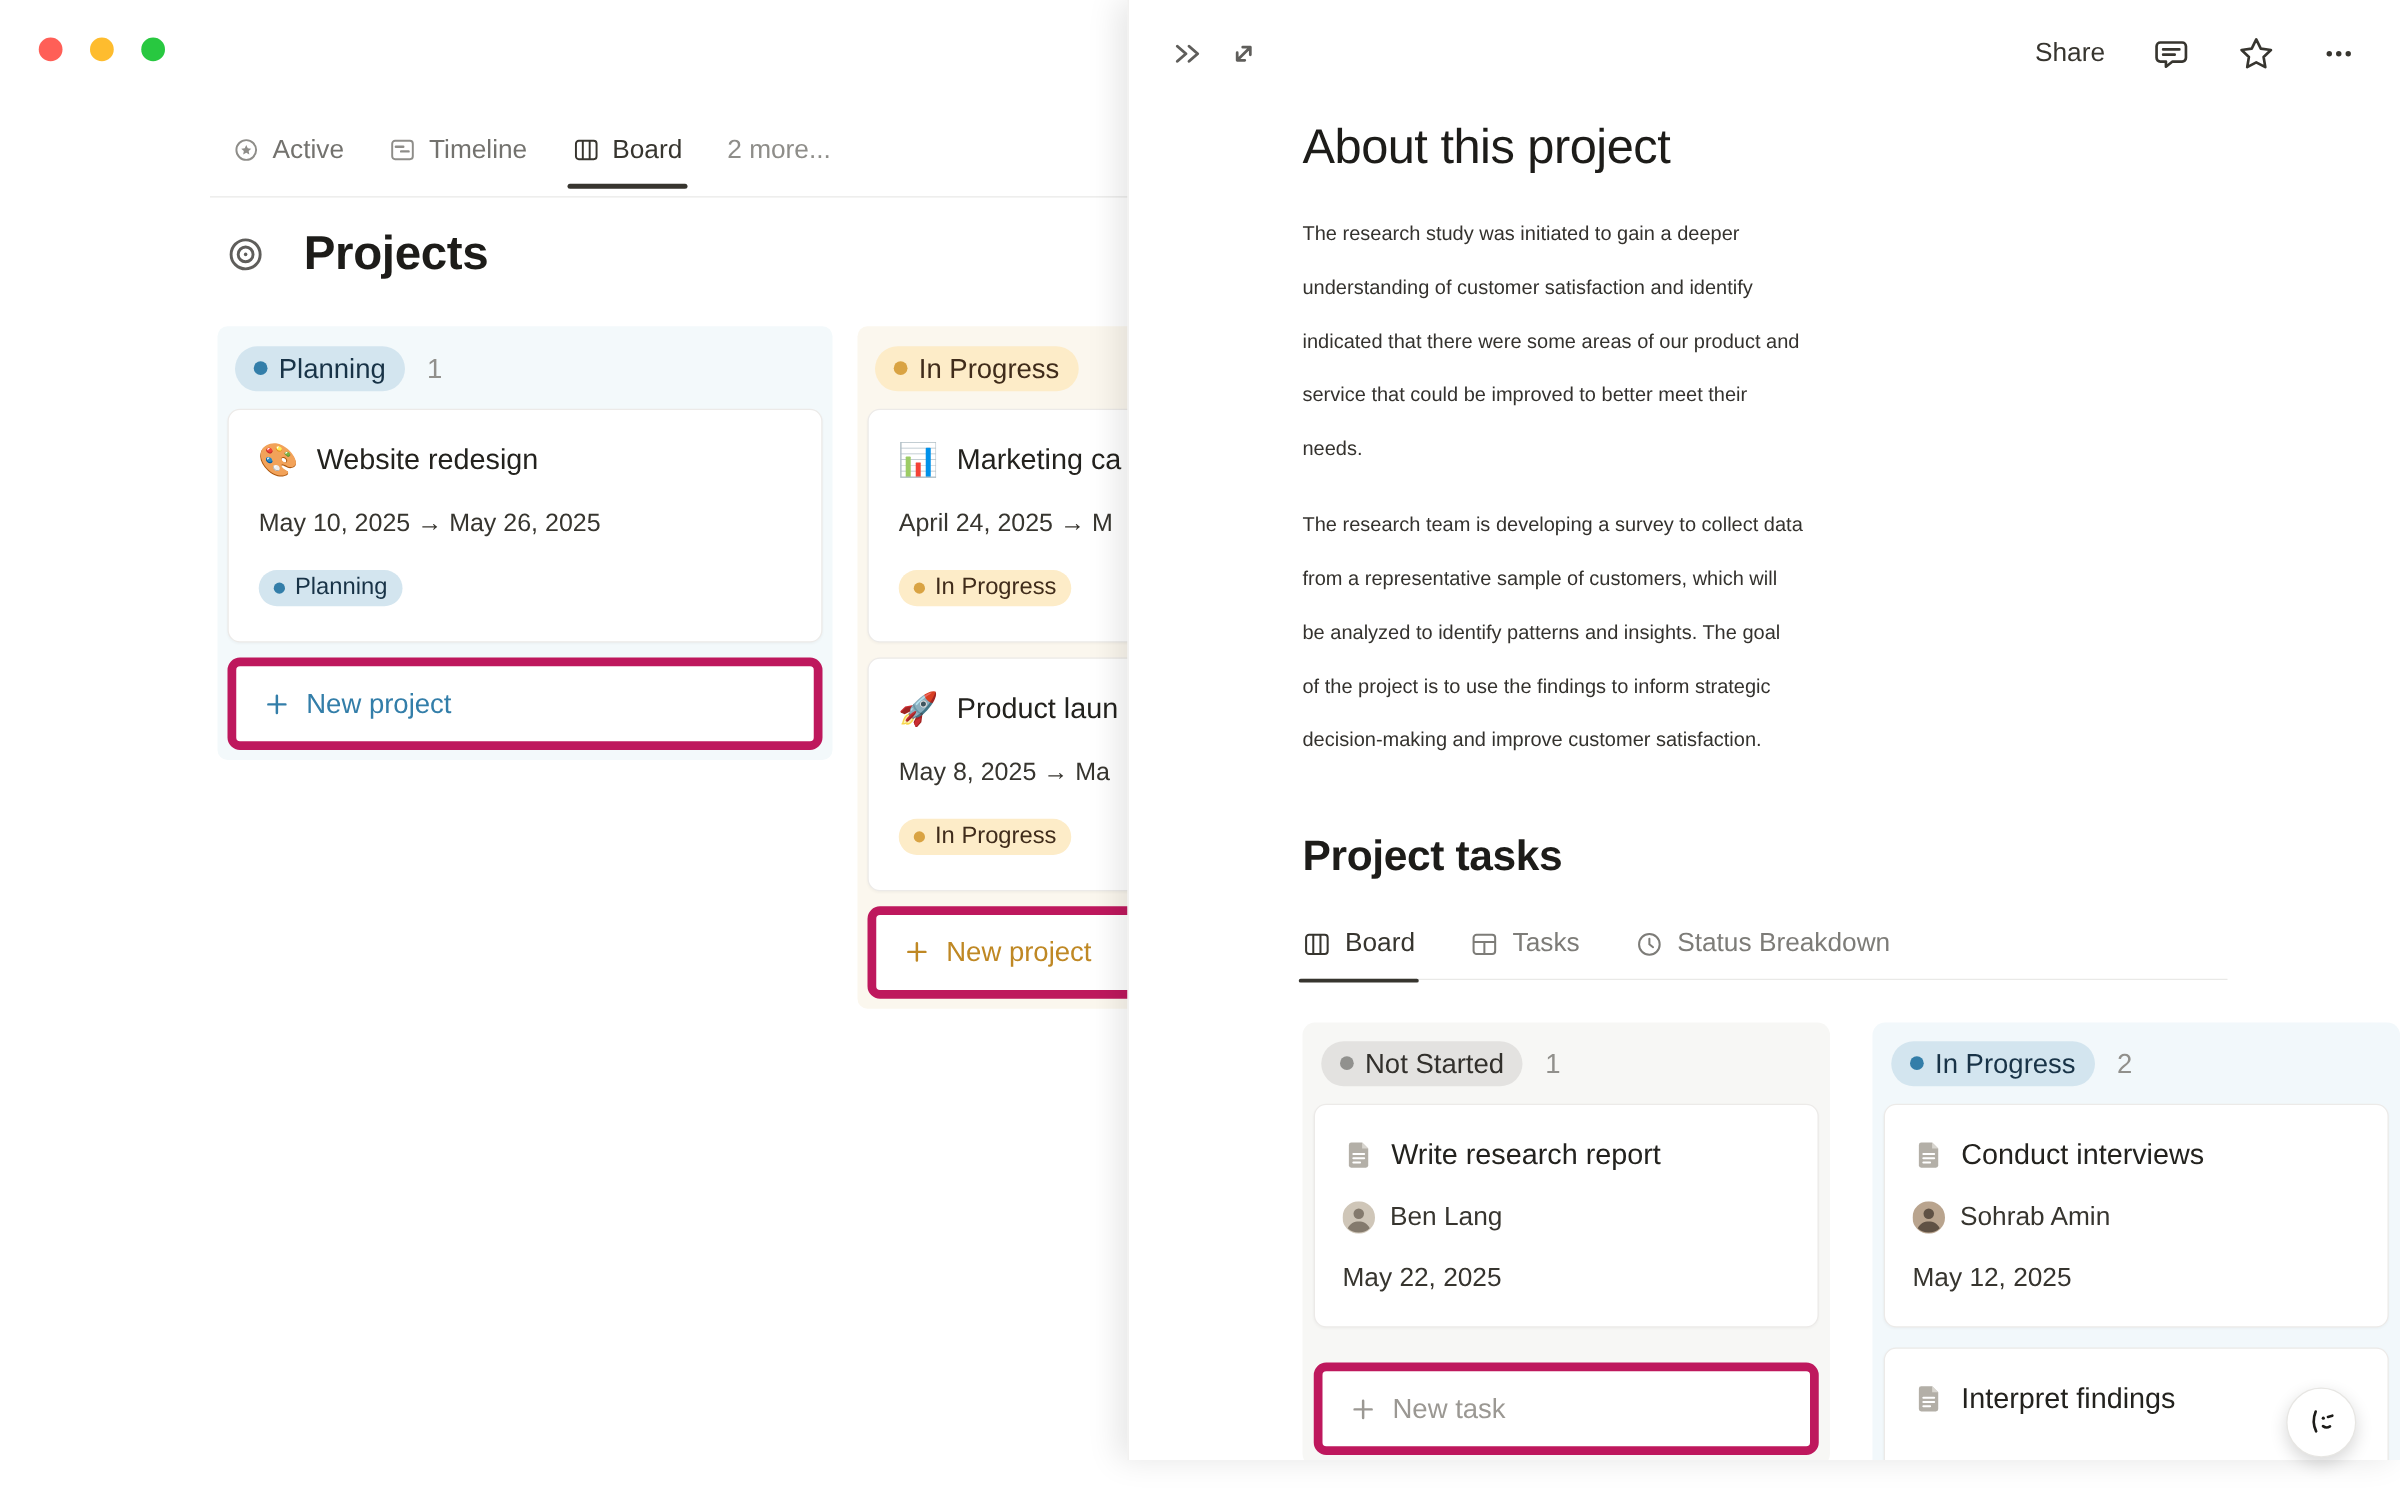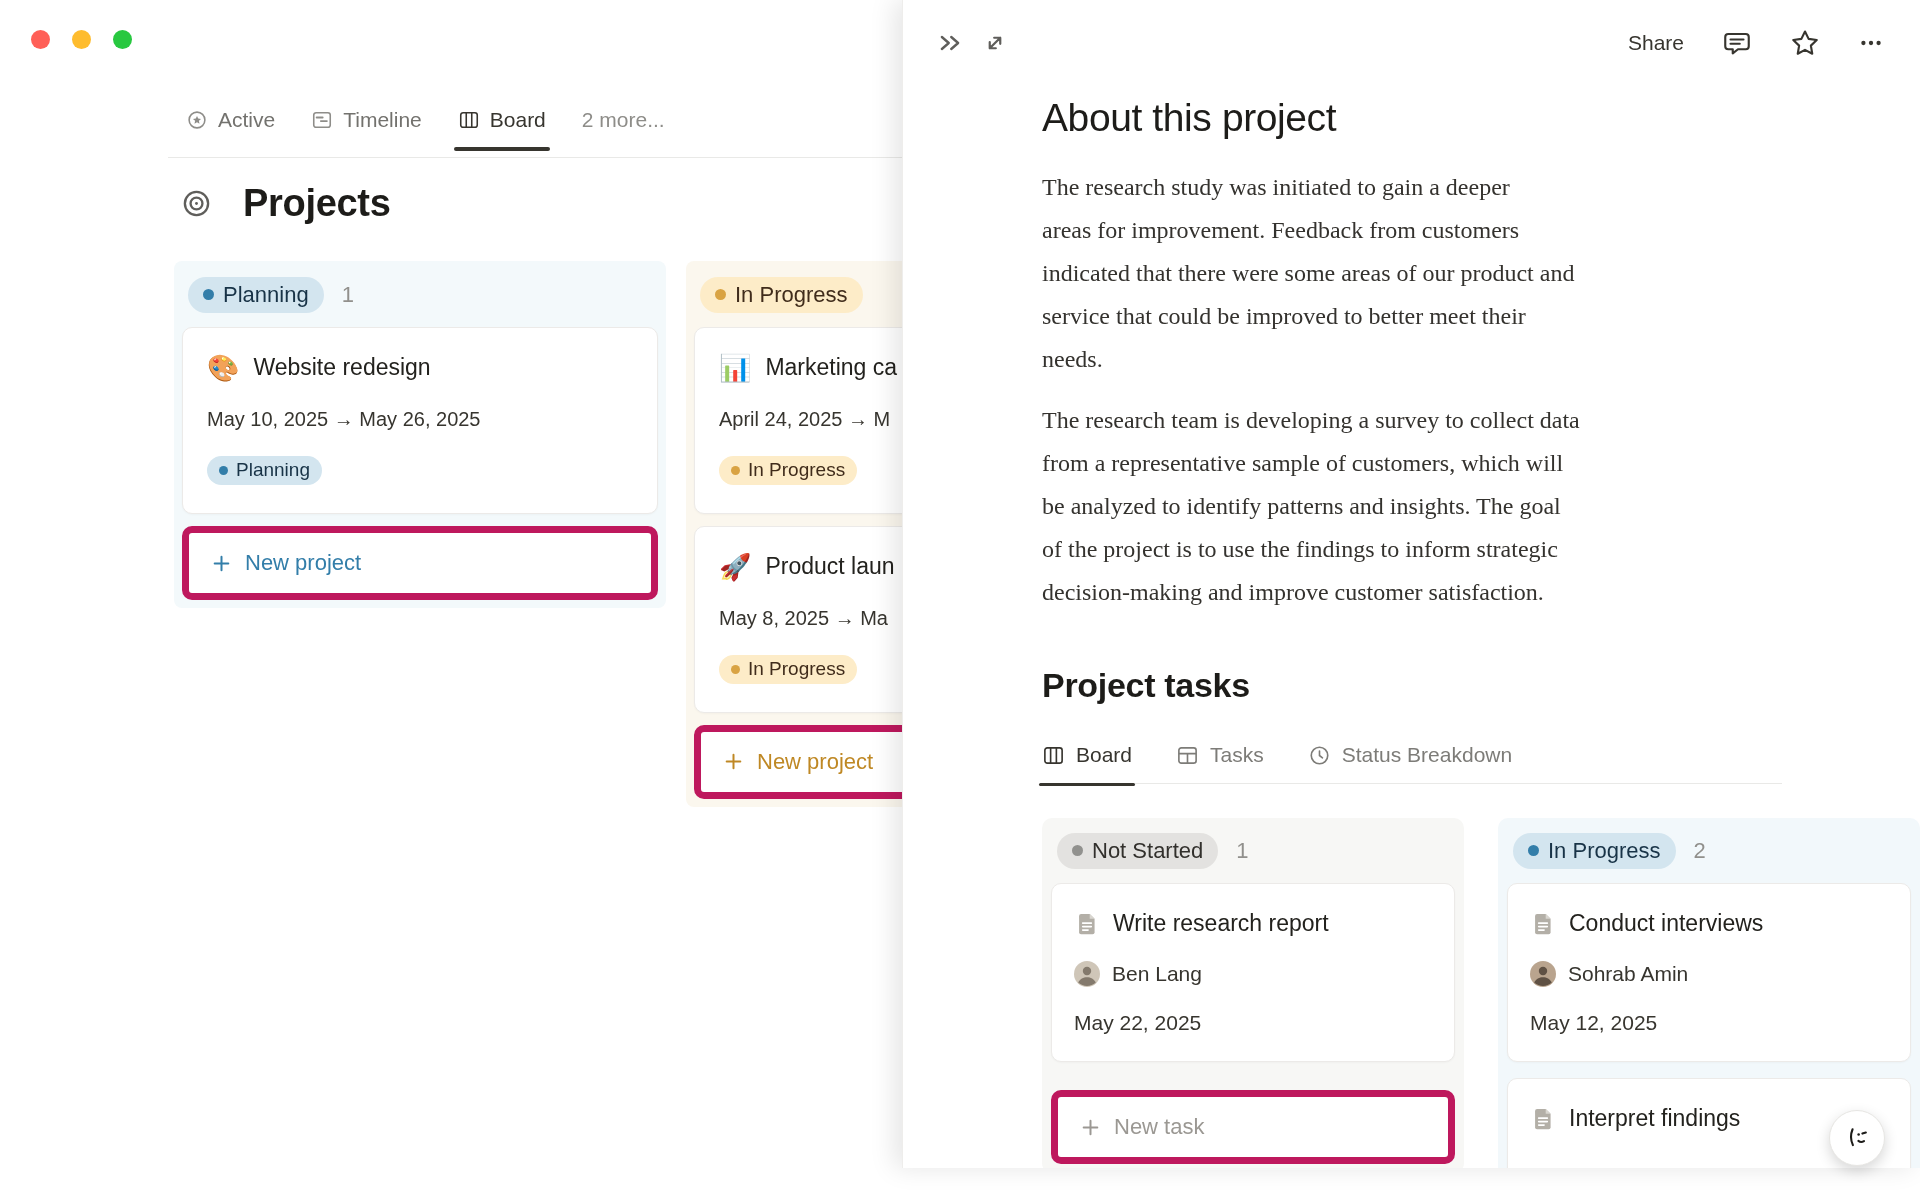--- a/index.html
+++ b/index.html
@@ -73,21 +73,21 @@
   
   .peek { position:absolute; left:902px; top:0; width:1018px; height:1168px; background:#fff;
           border-left:1px solid #eeedeb; box-shadow:-8px 0 24px rgba(0,0,0,.10); z-index:10; overflow:hidden; }
   .peek-toolbar { display:flex; align-items:center; padding:20px 36px 0 32px; height:66px; color:#5f5e5b; }
   .tb-left { display:flex; align-items:center; gap:16px; }
   .tb-right { margin-left:auto; display:flex; align-items:center; gap:38px; color:#37352f; }
   .share-label { font-size:21px; color:#37352f; }
 
   .peek-body { padding-left:139px; }
   .h1 { margin-top:30px; font-size:39px; font-weight:400; color:#1d1c19; letter-spacing:-0.4px; }
-  .para { margin-top:26px; font-size:24px; line-height:43px; color:#34322e;font-family:Liberation Serif, serif; }
+  .para { margin-top:26px; font-size:16px; line-height:43px; color:#34322e; }
   .para + .para { margin-top:18px; }
   .para div { white-space:nowrap; }
   .h2 { margin-top:52px; font-size:34px; font-weight:700; color:#1d1c19; letter-spacing:-0.3px; }
 
   .tabs2 { margin-top:38px; width:740px; display:flex; align-items:center; gap:44px;
            padding-bottom:16px; border-bottom:1px solid #e9e9e7; font-size:21px; color:#7d7c78; }
   .vtab2 { position:relative; display:flex; align-items:center; gap:11px; cursor:default; }
   .vtab2.active { color:#37352f; font-weight:500; }
   .vtab2.active::after { content:""; position:absolute; left:-3px; right:-3px; bottom:-19px; height:3px;
                          background:#37352f; border-radius:2px; }
@@ -280,21 +280,21 @@
           </svg>
         </span>
       </div>
     </div>
 
     <div class="peek-body">
       <div class="h1">About this project</div>
 
       <div class="para">
         <div>The research study was initiated to gain a deeper</div>
-        <div>areas for improvement. Feedback from customers</div>
+        <div>understanding of customer satisfaction and identify</div>
         <div>indicated that there were some areas of our product and</div>
         <div>service that could be improved to better meet their</div>
         <div>needs.</div>
       </div>
 
       <div class="para">
         <div>The research team is developing a survey to collect data</div>
         <div>from a representative sample of customers, which will</div>
         <div>be analyzed to identify patterns and insights. The goal</div>
         <div>of the project is to use the findings to inform strategic</div>

